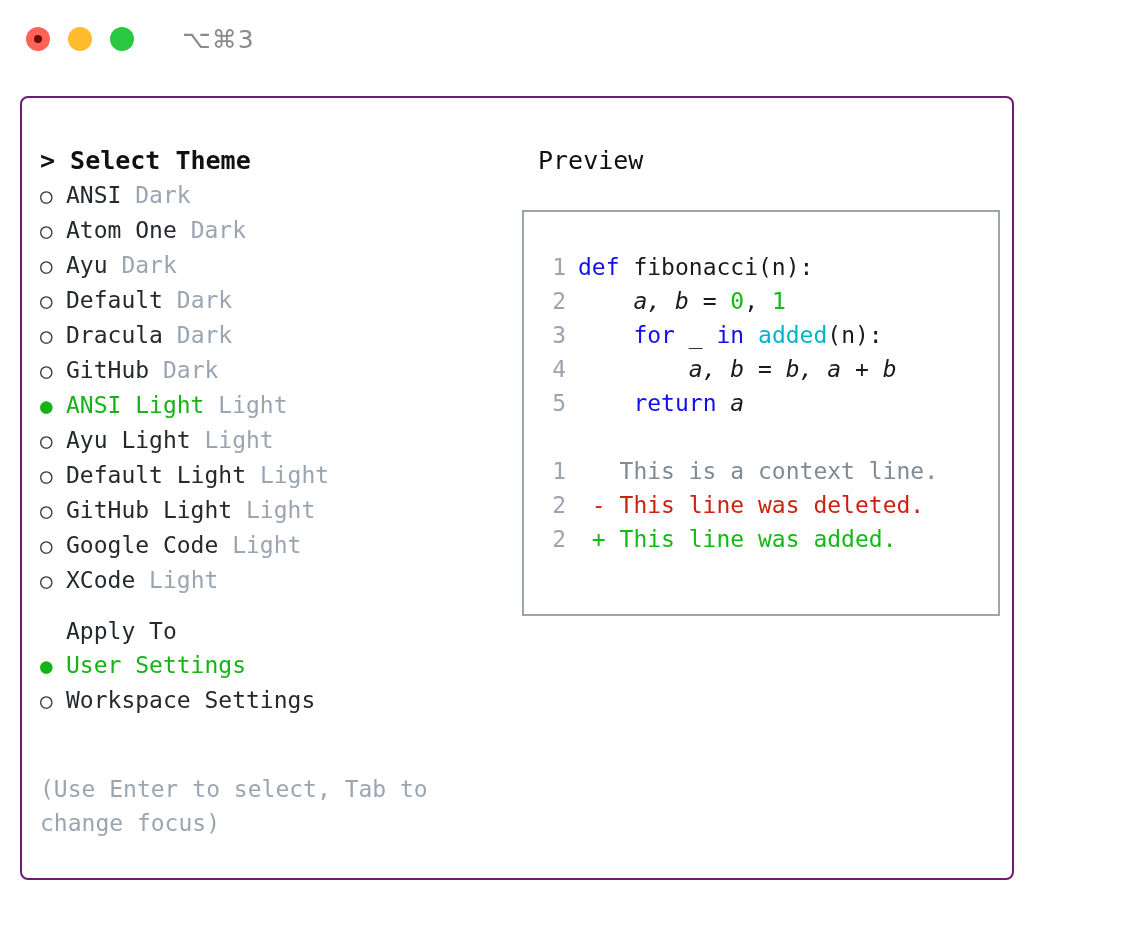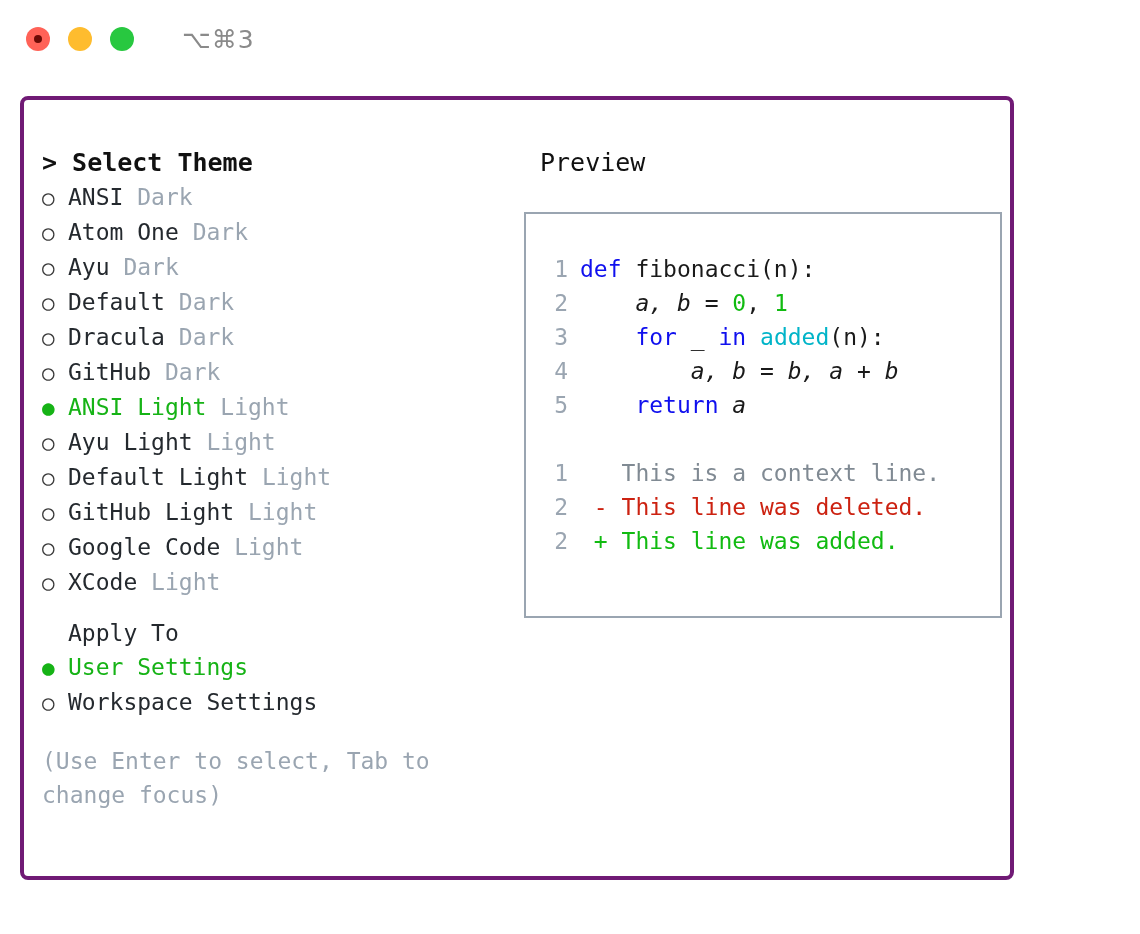--- a/index.html
+++ b/index.html
@@ -66,21 +66,21 @@
     font-weight: 500;
   }
 
   
   .window {
     position: absolute;
     left: 20px;
     top: 96px;
     width: 994px;
     height: 784px;
-    border: 4px solid #701a75;
+    border: 2px solid #701a75;
     border-radius: 8px;
     box-sizing: border-box;
     background: #ffffff;
   }
 
   .columns {
     display: flex;
     padding: 46px 0 0 18px;
     box-sizing: border-box;
     height: 100%;
@@ -120,21 +120,21 @@
   .apply-head {
     font-size: 23px;
     color: #24292e;
     line-height: 34px;
     margin-top: 16px;
     padding-left: 26px;
     white-space: pre;
   }
 
   .hint {
-    margin-top: 24px;
+    margin-top: 54px;
     font-size: 23px;
     color: #9aa5b1;
     line-height: 34px;
     max-width: 400px;
   }
 
   
   .preview-head {
     font-size: 25px;
     color: #111111;

